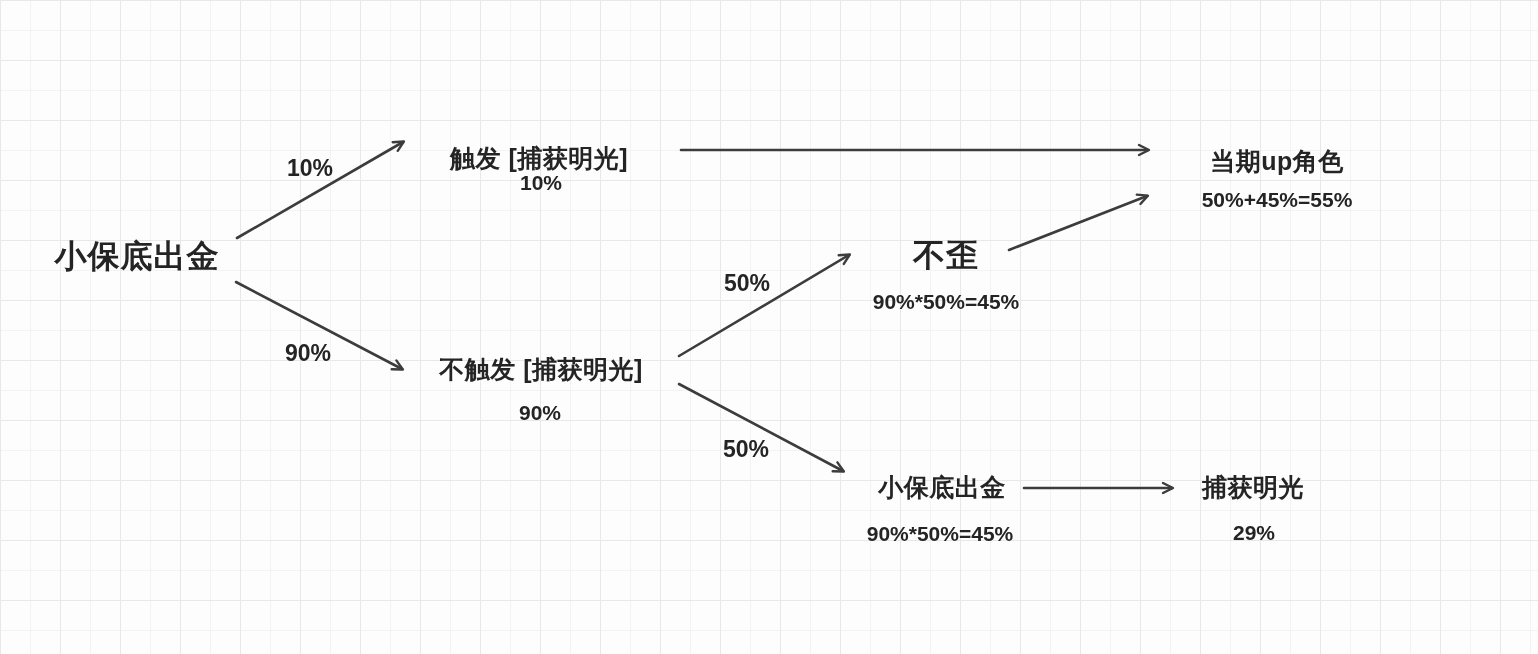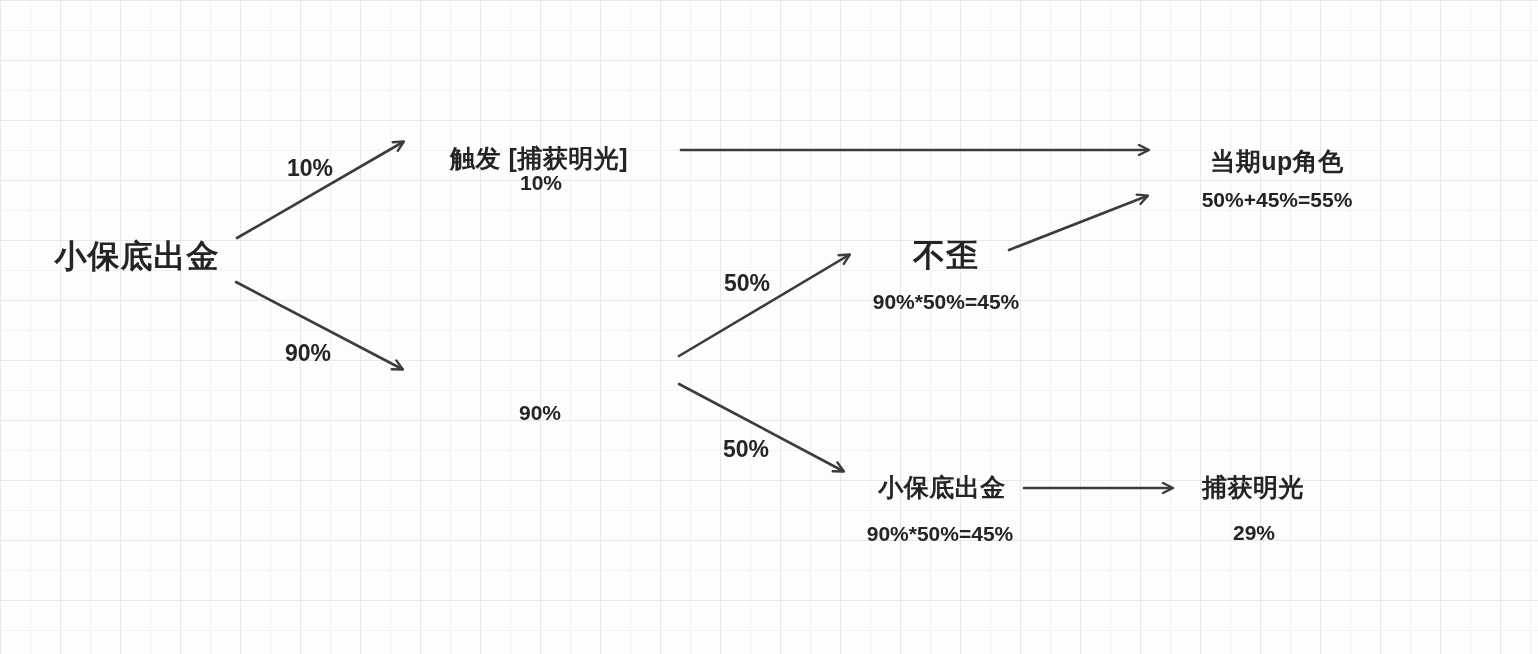--- a/index.html
+++ b/index.html
@@ -70,20 +70,21 @@
   <div class="label node-title-lg" style="left:137px; top:256px;">小保底出金</div>
 
   <div class="label edge-prob" style="left:310px; top:168px;">10%</div>
   <div class="label edge-prob" style="left:308px; top:353px;">90%</div>
   <div class="label edge-prob" style="left:747px; top:283px;">50%</div>
   <div class="label edge-prob" style="left:746px; top:449px;">50%</div>
 
   <div class="label node-title-md" style="left:539px; top:158px;">触发 [捕获明光]</div>
   <div class="label node-sub" style="left:541px; top:182px;">10%</div>
 
+  <div class="label node-title-md" style="left:541px; top:369px;">不触发 [捕获明光]</div>
   <div class="label node-sub" style="left:540px; top:412px;">90%</div>
 
   <div class="label node-title-lg" style="left:946px; top:255px;">不歪</div>
   <div class="label node-sub" style="left:946px; top:301px;">90%*50%=45%</div>
 
   <div class="label node-title-md" style="left:942px; top:487px;">小保底出金</div>
   <div class="label node-sub" style="left:940px; top:533px;">90%*50%=45%</div>
 
   <div class="label node-title-md" style="left:1277px; top:148px;margin-top:13px;">当期up角色</div>
   <div class="label node-sub" style="left:1277px; top:199px;">50%+45%=55%</div>

